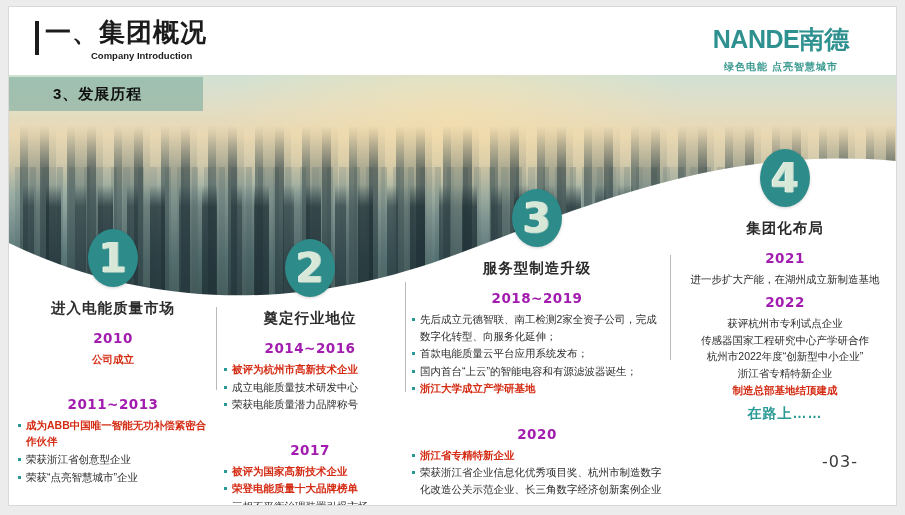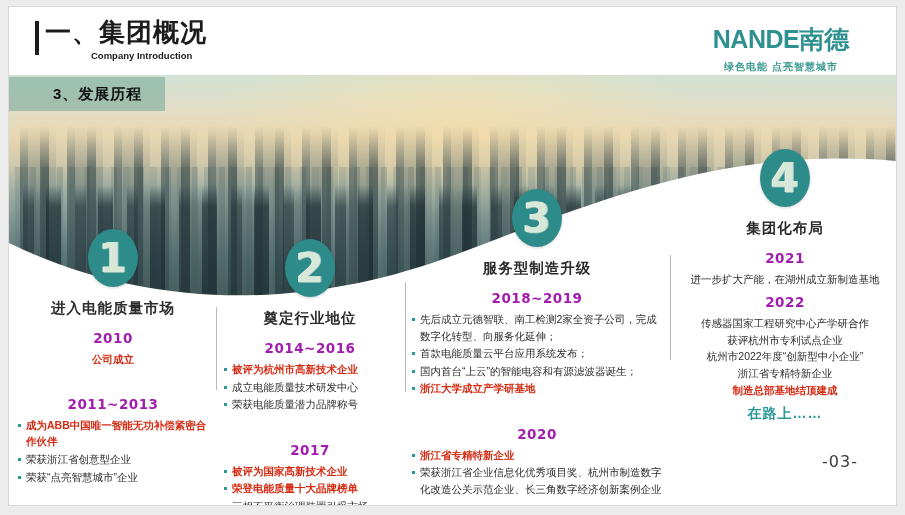--- a/index.html
+++ b/index.html
@@ -195,21 +195,21 @@
   
   #page-number {
     position: absolute; right: 38px; bottom: 34px; z-index: 30;
     font-size: 16px; color: #3a3a3a; letter-spacing: 1px;
     font-family: "DejaVu Sans", sans-serif;
   }
 
   
   #section-banner {
     position: absolute; left: 0; top: 70px; z-index: 30;
-    width: 156px; height: 34px;
+    width: 194px; height: 34px;
     background: rgba(126,172,158,0.62);
     display: flex; align-items: center;
   }
   #section-banner span {
     margin-left: 44px;
     font-size: 15px; font-weight: bold; color: #101010;
     letter-spacing: 1px; white-space: nowrap;
   }
 </style>
 </head>
@@ -323,22 +323,22 @@
     <div class="col col-4">
       <div class="marker">
         <span class="num">4</span>
       </div>
       <div class="col-head">集团化布局</div>
 
       <div class="year">2021</div>
       <div class="plain-line">进一步扩大产能，在湖州成立新制造基地</div>
 
       <div class="year">2022</div>
+      <div class="plain-line">获评杭州市专利试点企业</div>
       <div class="plain-line">传感器国家工程研究中心产学研合作</div>
-      <div class="plain-line">获评杭州市专利试点企业</div>
       <div class="plain-line">杭州市2022年度“创新型中小企业”</div>
 
       <div class="plain-line">浙江省专精特新企业</div>
       <div class="hl-center">制造总部基地结顶建成</div>
 
       <div class="onroad">在路上……</div>
     </div>
 
   </div>
 

